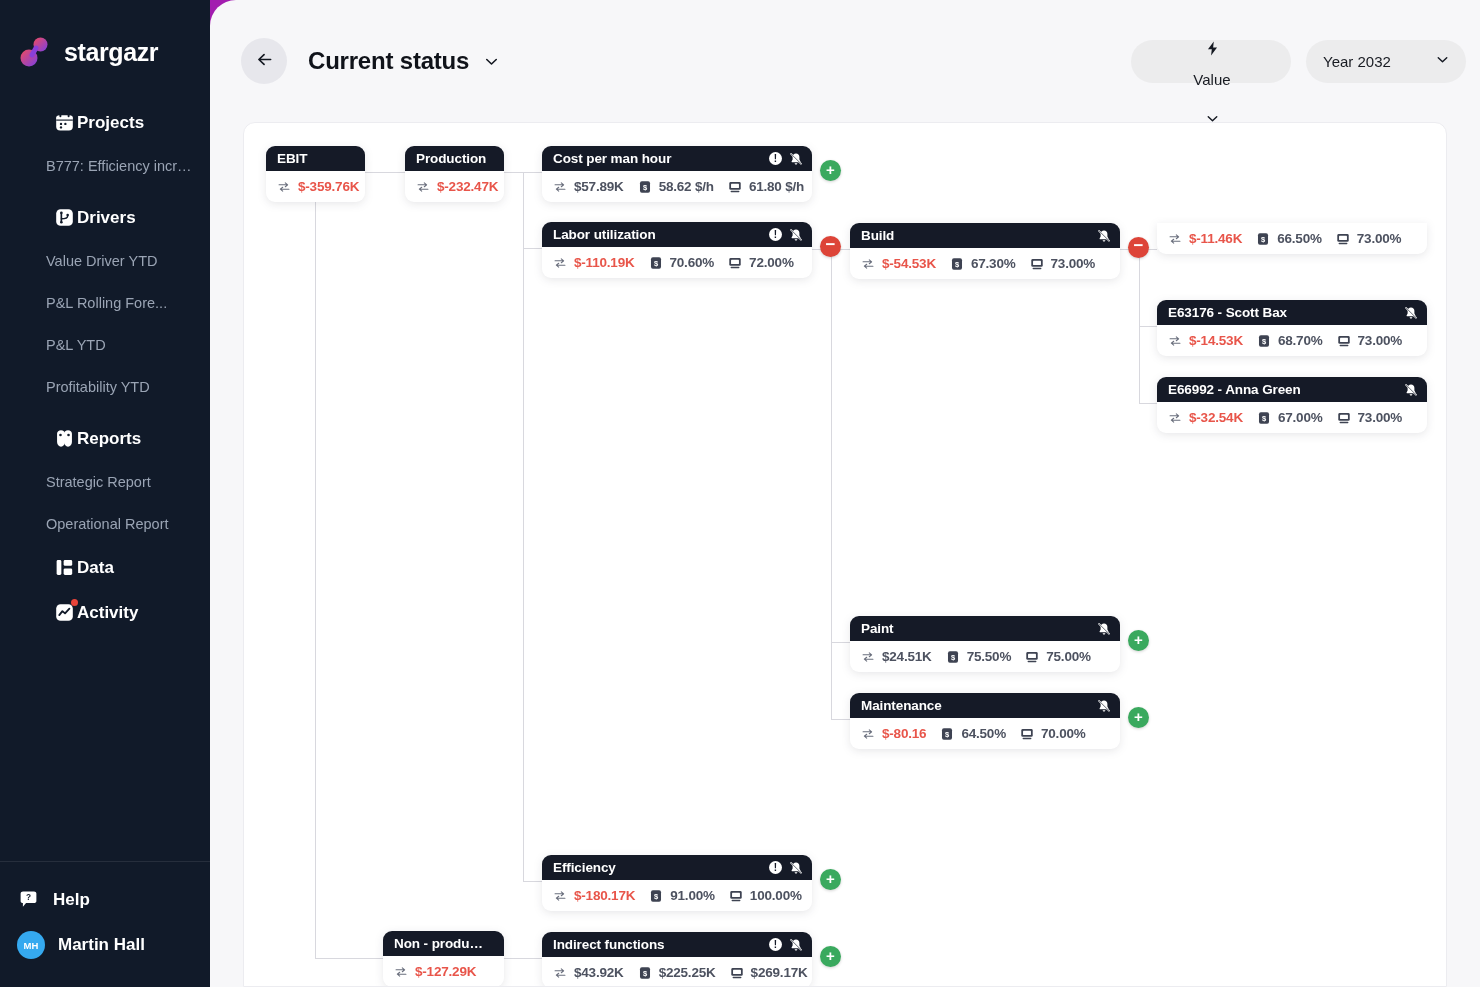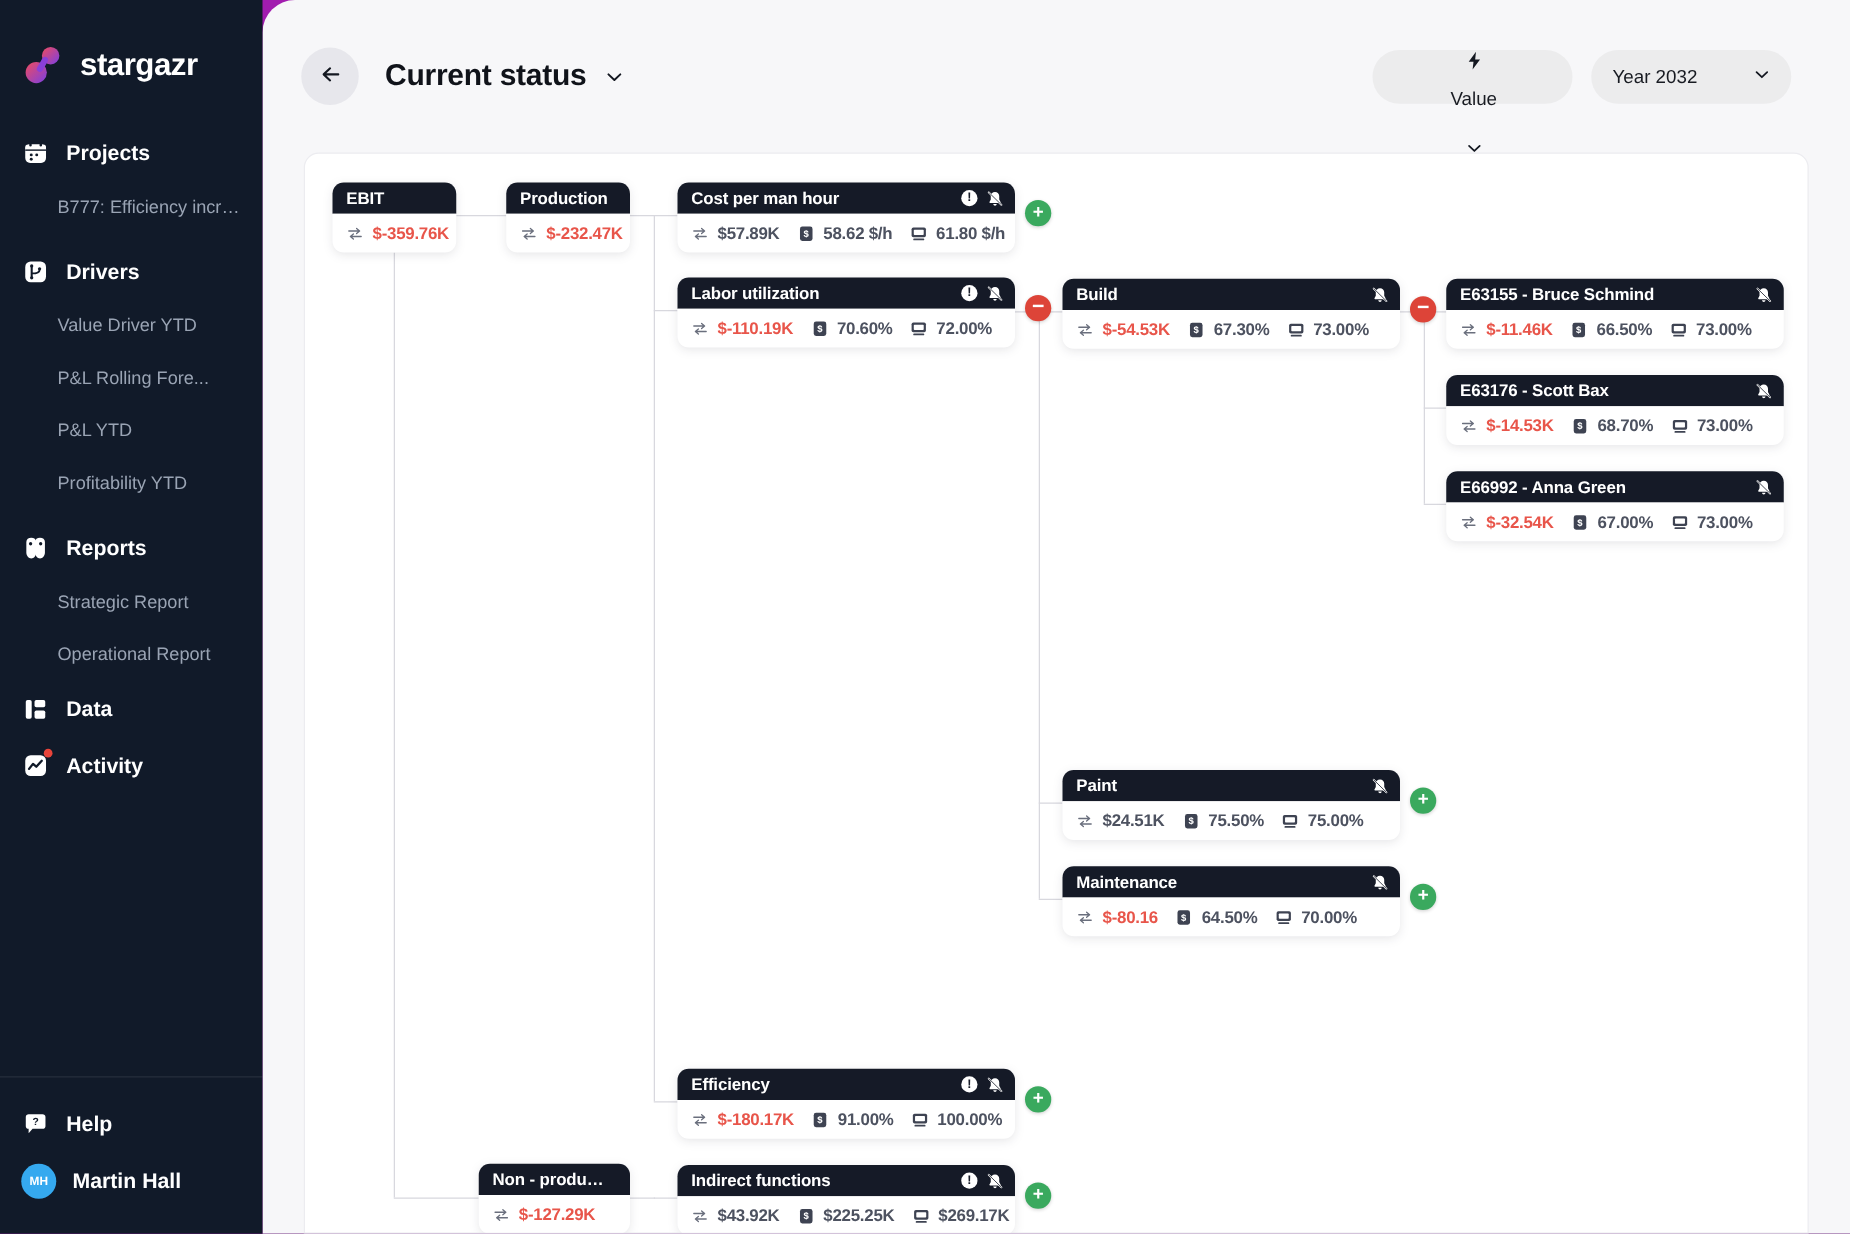--- a/index.html
+++ b/index.html
@@ -18,24 +18,25 @@
     display: flex; flex-direction: column;
     position: relative; z-index: 3;
   }
   .brand { display: flex; align-items: center; gap: 12px; padding: 26px 0 0 18px; height: 78px; }
   .brand-logo { width: 34px; height: 34px; position: relative; flex: 0 0 34px; }
   .brand-name { color: #ffffff; font-size: 25px; font-weight: 700; letter-spacing: -0.4px; }
 
   .nav { margin-top: 22px; flex: 1 1 auto; }
   .nav-group { }
   .nav-main {
-    display: flex; align-items: center; gap: 13px;
+    display: flex; align-items: center; gap: 1px;
     padding: 11px 0 11px 17px;
     color: #ffffff; font-size: 17px; font-weight: 700;
     cursor: pointer;
+    margin-left: 36px;
   }
   .nav-ico { width: 23px; height: 23px; flex: 0 0 23px; position: relative; display:flex; align-items:center; justify-content:center; }
   .nav-sub {
     display: block; color: #9aa4b4; font-size: 14.5px;
     padding: 13px 14px 13px 46px; cursor: pointer;
     white-space: nowrap; overflow: hidden; text-overflow: ellipsis;
   }
   .nav-spacer { height: 8px; }
 
   .sidebar-foot { padding-bottom: 18px; }
@@ -56,21 +57,21 @@
   .main {
     flex: 1 1 auto; height: 987px;
     background: #f7f7f9;
     border-top-left-radius: 26px;
     position: relative;
     overflow: hidden;
   }
 
   .topbar {
     height: 122px; display: flex; align-items: center;
-    padding: 0 47px 0 31px; position: relative;
+    padding: 0 14px 0 31px; position: relative;
   }
   .back-btn {
     width: 46px; height: 46px; border-radius: 50%;
     background: #e7e7ec; border: none; cursor: pointer;
     display: flex; align-items: center; justify-content: center;
     flex: 0 0 46px;
   }
   .page-title {
     font-size: 24px; font-weight: 700; color: #10131a;
     margin-left: 21px; letter-spacing: -0.2px;
@@ -527,33 +528,20 @@
                   </svg>
                 </span>
        <span class="metric-val">73.00%</span>
      </span>
             </div>
     </div>
           <button class="tgl minus" style="left:884px;top:114px">
             <span>−</span>
           </button>
           <div class="node" style="left:913px;top:100px;width:270px">
-      <div class="node-head">
-        <span class="node-title">E63155 - Bruce  Schmind</span>
-        <span class="head-icons">
-                <span>
-                  <svg viewBox="0 0 24 24" class="ico-bell">
-                    <path d="M12 2.6 C8.6 2.6 6.2 5 6.2 8.3 V13 L4.4 16.4 C4.1 17 4.5 17.7 5.2 17.7 H18.8 C19.5 17.7 19.9 17 19.6 16.4 L17.8 13 V8.3 C17.8 5 15.4 2.6 12 2.6 Z" fill="#ffffff"></path>
-                    <path d="M9.6 19.1 C9.9 20.5 10.8 21.5 12 21.5 C13.2 21.5 14.1 20.5 14.4 19.1 Z" fill="#ffffff"></path>
-                    <path d="M3.4 3.2 L20.8 20.3" stroke="#ffffff" stroke-width="2.6" stroke-linecap="round"></path>
-                    <path d="M3.4 3.2 L20.8 20.3" stroke="#151a27" stroke-width="1.1" stroke-linecap="round"></path>
-                  </svg>
-                </span>
-              </span>
-      </div>
       <div class="node-body">
               <span class="metric">
        <span>
                   <svg class="m-ico" viewBox="0 0 24 24">
                     <path d="M3.5 8.2 H18 M14.2 4.8 L18.3 8.2 L14.2 11.6" stroke="#6a6f7d" stroke-width="1.8" fill="none" stroke-linecap="round" stroke-linejoin="round"></path>
                     <path d="M20.5 15.8 H6 M9.8 12.4 L5.7 15.8 L9.8 19.2" stroke="#6a6f7d" stroke-width="1.8" fill="none" stroke-linecap="round" stroke-linejoin="round"></path>
                   </svg>
                 </span>
        <span class="metric-val neg">$-11.46K</span>
      </span>

